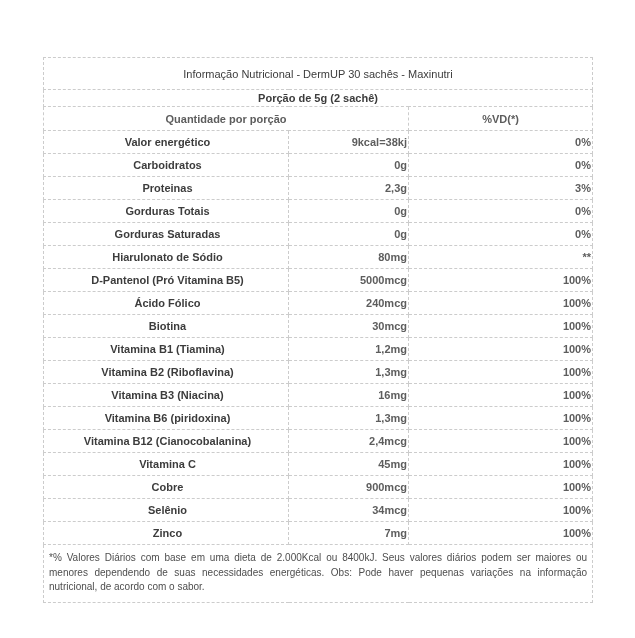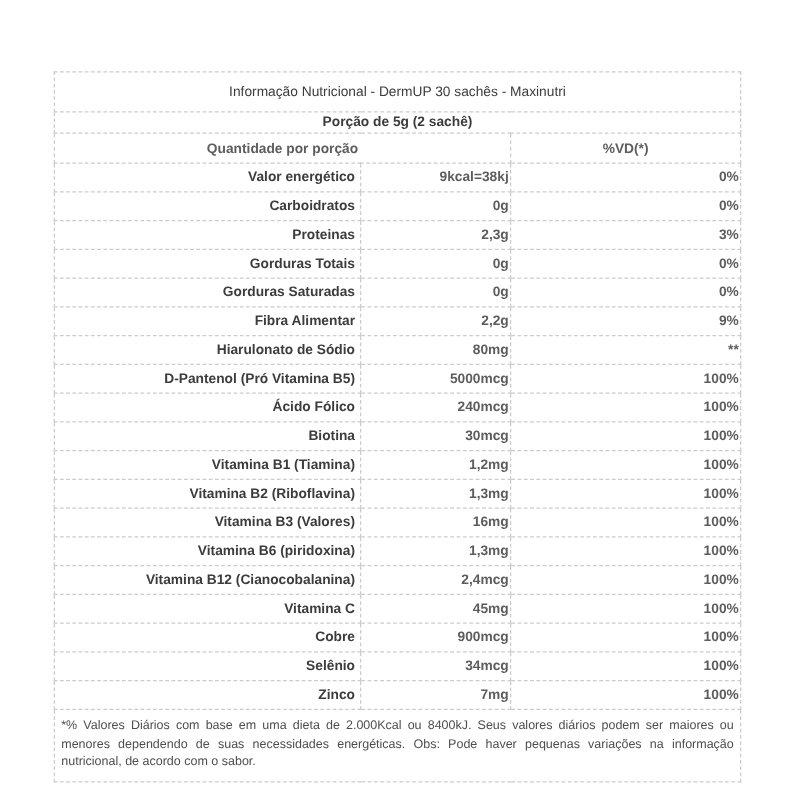--- a/index.html
+++ b/index.html
@@ -48,21 +48,21 @@
     color: #5d5d5d;
     text-align: center;
     font-weight: bold;
   }
   tr.data-row td {
     height: 20px;
   }
   td.c-name {
     font-weight: bold;
     color: #3c3c3c;
-    text-align: right;
+    text-align: center;
     padding: 0 4px 0 7px;
   }
   td.c-qty, td.c-dv {
     text-align: right;
     color: #5d5d5d;
     font-weight: bold;
   }
   tr.footnote-row td {
     padding: 6px 5px 7px 5px;
     font-size: 10px;
@@ -112,25 +112,20 @@
           <td class="c-name">Gorduras Totais</td>
           <td class="c-qty">0g</td>
           <td class="c-dv">0%</td>
         </tr>
         <tr class="data-row">
           <td class="c-name">Gorduras Saturadas</td>
           <td class="c-qty">0g</td>
           <td class="c-dv">0%</td>
         </tr>
         <tr class="data-row">
-          <td class="c-name">Fibra Alimentar</td>
-          <td class="c-qty">2,2g</td>
-          <td class="c-dv">9%</td>
-        </tr>
-        <tr class="data-row">
           <td class="c-name">Hiarulonato de Sódio</td>
           <td class="c-qty">80mg</td>
           <td class="c-dv">**</td>
         </tr>
         <tr class="data-row">
           <td class="c-name">D-Pantenol (Pró Vitamina B5)</td>
           <td class="c-qty">5000mcg</td>
           <td class="c-dv">100%</td>
         </tr>
         <tr class="data-row">
@@ -147,21 +142,21 @@
           <td class="c-name">Vitamina B1 (Tiamina)</td>
           <td class="c-qty">1,2mg</td>
           <td class="c-dv">100%</td>
         </tr>
         <tr class="data-row">
           <td class="c-name">Vitamina B2 (Riboflavina)</td>
           <td class="c-qty">1,3mg</td>
           <td class="c-dv">100%</td>
         </tr>
         <tr class="data-row">
-          <td class="c-name">Vitamina B3 (Valores)</td>
+          <td class="c-name">Vitamina B3 (Niacina)</td>
           <td class="c-qty">16mg</td>
           <td class="c-dv">100%</td>
         </tr>
         <tr class="data-row">
           <td class="c-name">Vitamina B6 (piridoxina)</td>
           <td class="c-qty">1,3mg</td>
           <td class="c-dv">100%</td>
         </tr>
         <tr class="data-row">
           <td class="c-name">Vitamina B12 (Cianocobalanina)</td>

